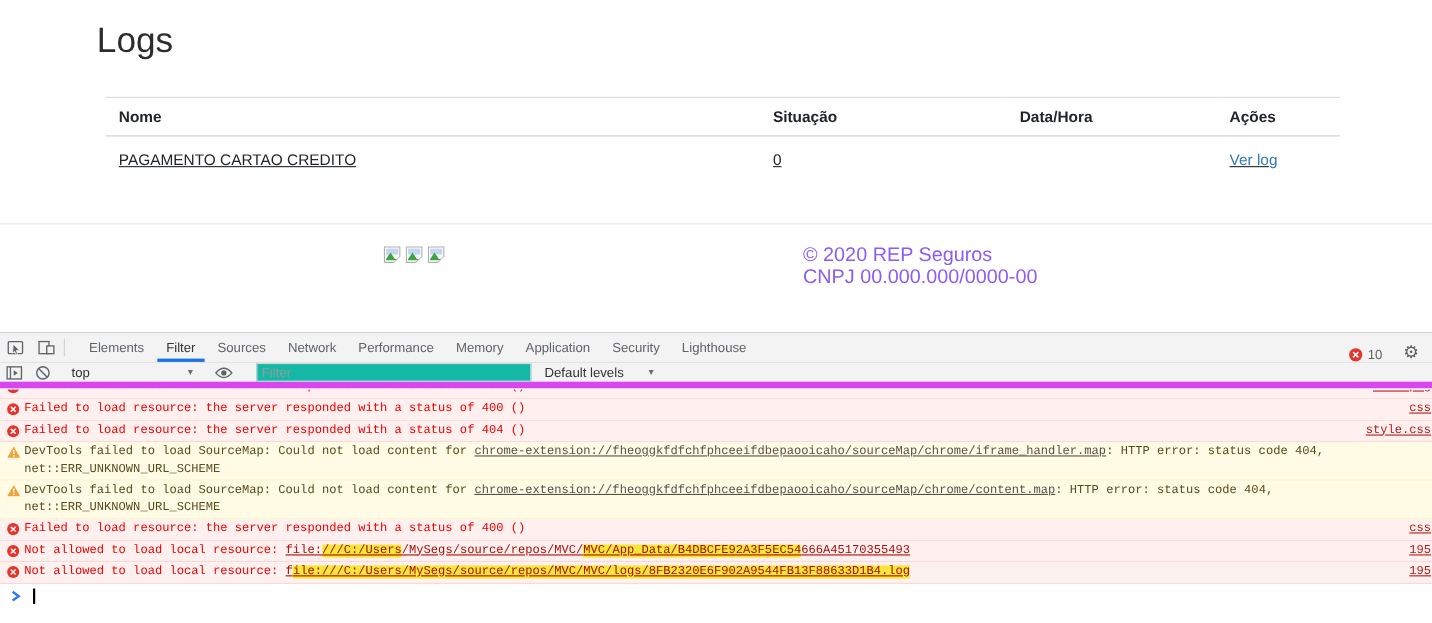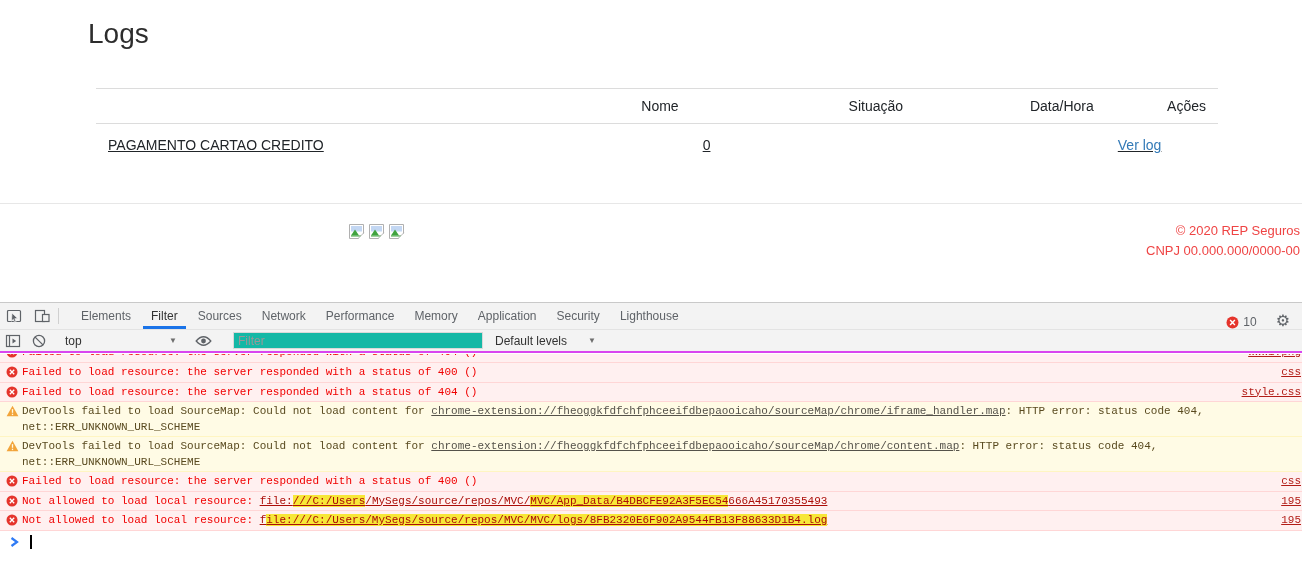--- a/index.html
+++ b/index.html
@@ -6,44 +6,44 @@
   html,body { margin:0; padding:0; }
   body {
     width:1302px; height:566px; position:relative; overflow:hidden;
     background:#fff; font-family:"Liberation Sans", sans-serif;
   }
 
   
   .page { position:absolute; top:0; left:0; right:0; height:302px; background:#fff; }
   .page-title {
     position:absolute; left:88px; top:18px; margin:0;
-    font-size:28px; font-weight:400; color:#2d2d2d;
+    font-size:32px; font-weight:400; color:#2d2d2d;
   }
   .logs-table {
     position:absolute; left:96px; top:88px; width:1122px;
     border-collapse:collapse; font-size:14px; color:#212529;
   }
   .logs-table th {
-    text-align:right; font-weight:400; padding:9px 12px;
+    text-align:left; font-weight:700; padding:9px 12px;
     border-top:1px solid #dcdcdc; border-bottom:1px solid #dcdcdc;
   }
   .logs-table td { padding:13px 12px 12px 12px; vertical-align:top;text-decoration:underline; }
   .logs-table th:nth-child(1){ width:53%; }
   .logs-table th:nth-child(2){ width:20%; }
   .logs-table th:nth-child(3){ width:17%; }
   .verlog-link { color:#337ab7; text-decoration:none; cursor:pointer; }
 
   .footer-sep {
     position:absolute; top:203px; left:0; width:100%;
     border:0; border-top:1px solid #e7e7e7; margin:0;
   }
   .broken-imgs { position:absolute; left:348px; top:223px; display:flex; gap:3px; }
   .footer-text {
     position:absolute; left:730px; top:221px; width:570px;
-    text-align:right; font-size:13px; line-height:20px; color:#ef4444;
+    text-align:left; font-size:18px; line-height:20px; color:#8b5cf6;
   }
 
   
   .devtools {
     position:absolute; top:302px; left:0; right:0; bottom:0;
     border-top:1px solid #c9c9c9; background:#fff; font-size:12px; color:#333;
   }
   .tabbar {
     height:27px; background:#f3f3f3; border-bottom:1px solid #e3e3e3;
     display:flex; align-items:stretch;
@@ -57,21 +57,21 @@
   }
   .tab.active { color:#333; }
   .tab.active::after {
     content:""; position:absolute; left:2px; right:2px; bottom:0; height:3px; background:#1a73e8;
   }
   .tabbar-right { margin-left:auto; display:flex; align-items:flex-end; padding-right:6px; }
   .err-badge { display:flex; align-items:center; gap:4px; color:#5f6368; cursor:pointer; padding:0 8px; }
   .gear { font-size:16px; color:#5f6368; cursor:pointer; padding:0 6px; line-height:1; }
 
   .ctoolbar {
-    height:23px; background:#f3f3f3; border-bottom:2px solid #d946ef;
+    height:23px; background:#f3f3f3; border-bottom:6px solid #d946ef;
     display:flex; align-items:center;
   }
   .ct-iconbtn { width:26px; display:flex; align-items:center; justify-content:center; cursor:pointer; }
   .ctx-select {
     width:128px; display:flex; align-items:center; justify-content:space-between;
     padding:0 8px 0 8px; cursor:pointer; color:#333;
   }
   .dd-arrow { font-size:8px; color:#6e6e6e; }
   .filter-input {
     margin-left:12px; width:250px; height:17px; border:1px solid #d9d9d9;

